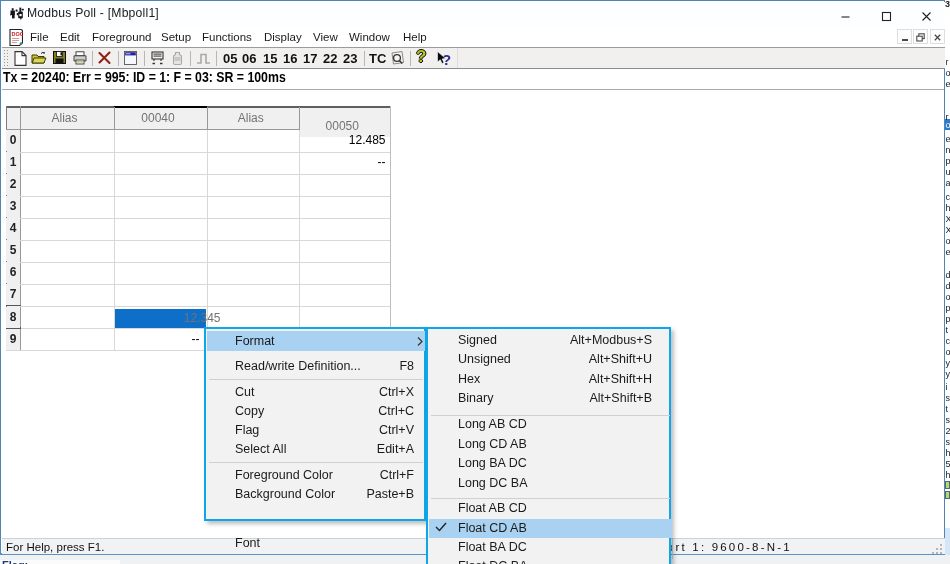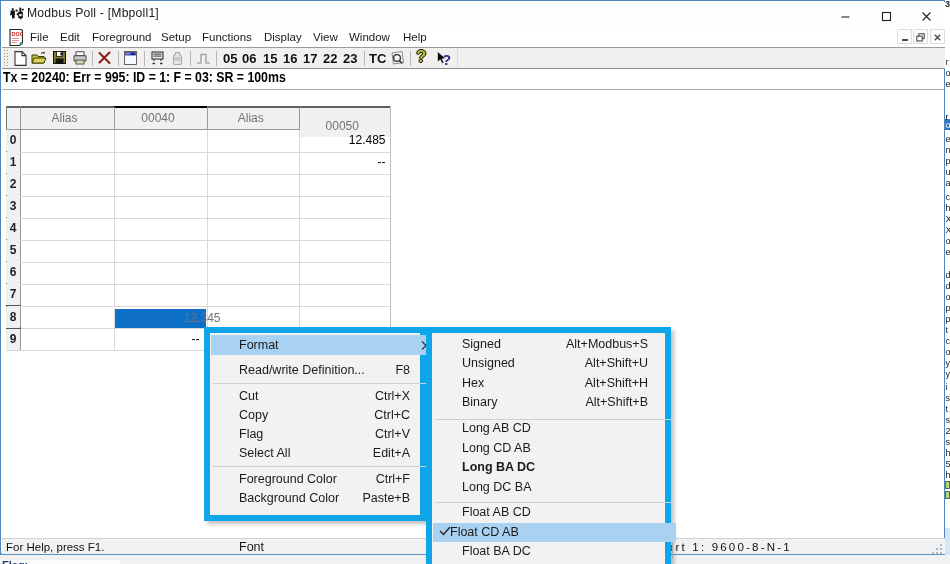--- a/index.html
+++ b/index.html
@@ -20,21 +20,21 @@
 .tsep { position:absolute; top:3px; width:1px; height:15px; background:#b9b7b4; }
 .tnum { position:absolute; top:3px; font-size:13px; font-weight:bold; color:#111; }
 .ticon { position:absolute; top:3px; }
 
 #txline { left:2px; top:67px; font-size:15px; font-weight:bold; color:#000; transform:scaleX(0.82); transform-origin:left top; white-space:nowrap; }
 #hline88 { left:1px; top:88px; width:942px; height:1px; background:#a9a9a9; }
 .ghead { position:absolute; background:#f0f0f0; font-size:12px; color:#737373; text-align:center; padding-right:5px; line-height:21px; }
 .gnum { position:absolute; width:14px; background:#f0f0f0; font-size:12px; font-weight:bold; color:#222; text-align:center; line-height:21px; }
 .gval { position:absolute; font-size:12px; color:#000; text-align:right; padding-right:4px; line-height:21px; }
 
-.menu { position:absolute; background:#f2f2f2; border:6px solid #0ea5e9; box-shadow:3px 3px 4px rgba(0,0,0,0.25);text-align:center; }
+.menu { position:absolute; background:#f2f2f2; border:2px solid #0ea5e9; box-shadow:3px 3px 4px rgba(0,0,0,0.25);text-align:center; }
 .mitem { position:absolute; font-size:12.5px; color:#1a1a1a; white-space:nowrap; }
 
 #statusbar { left:1px; top:537px; width:943px; height:16px; background:#f1f2f3; border-top:1px solid #cdd2d8; font-size:11.5px; color:#111; }
 </style>
 </head>
 <body>
 
 <div class="abs" id="rightsliver" style="left:945px;top:0;width:5px;height:564px;background:#fff;overflow:hidden;font-size:9px;color:#222;">
     <span style="position:absolute;left:0;top:-1px;font-weight:bold;">3</span>
     <div style="position:absolute;left:0;top:119px;width:5px;height:11px;background:#3079c8;"></div>
@@ -352,24 +352,24 @@
   <div class="abs mitem" style="right:17px;top:4px;">Alt+Modbus+S</div>
   <div class="abs mitem" style="left:30px;top:23.4px;">Unsigned</div>
   <div class="abs mitem" style="right:17px;top:23.4px;">Alt+Shift+U</div>
   <div class="abs mitem" style="left:30px;top:42.8px;">Hex</div>
   <div class="abs mitem" style="right:17px;top:42.8px;">Alt+Shift+H</div>
   <div class="abs mitem" style="left:30px;top:62.2px;">Binary</div>
   <div class="abs mitem" style="right:17px;top:62.2px;">Alt+Shift+B</div>
   <div class="abs" style="left:3px;top:85.7px;width:239px;height:1px;background:#d0d0d0;"></div>
   <div class="abs mitem" style="left:30px;top:88.3px;">Long AB CD</div>
   <div class="abs mitem" style="left:30px;top:107.7px;">Long CD AB</div>
-  <div class="abs mitem" style="left:30px;top:127.1px;font-weight:bold;">Long BA DC</div>
+  <div class="abs mitem" style="left:30px;top:127.1px;">Long BA DC</div>
   <div class="abs mitem" style="left:30px;top:146.5px;">Long DC BA</div>
   <div class="abs" style="left:3px;top:168.8px;width:239px;height:1px;background:#d0d0d0;"></div>
   <div class="abs mitem" style="left:30px;top:172.1px;">Float AB CD</div>
   <div class="abs" style="left:1px;top:189.5px;width:243px;height:19.4px;background:#a9d2f2;"></div>
   <svg class="abs" style="left:6.5px;top:192.5px;" width="12" height="10" viewBox="0 0 12 10">
       <path d="M1 5 L4.5 8.5 L11 1" fill="none" stroke="#222" stroke-width="1.4"></path>
     </svg>
-  <div class="abs mitem" style="left:18px;top:191.5px;">Float CD AB</div>
+  <div class="abs mitem" style="left:30px;top:191.5px;">Float CD AB</div>
   <div class="abs mitem" style="left:30px;top:210.9px;">Float BA DC</div>
   <div class="abs mitem" style="left:30px;top:230.3px;">Float DC BA</div>
 </div>
 
 </body></html>

